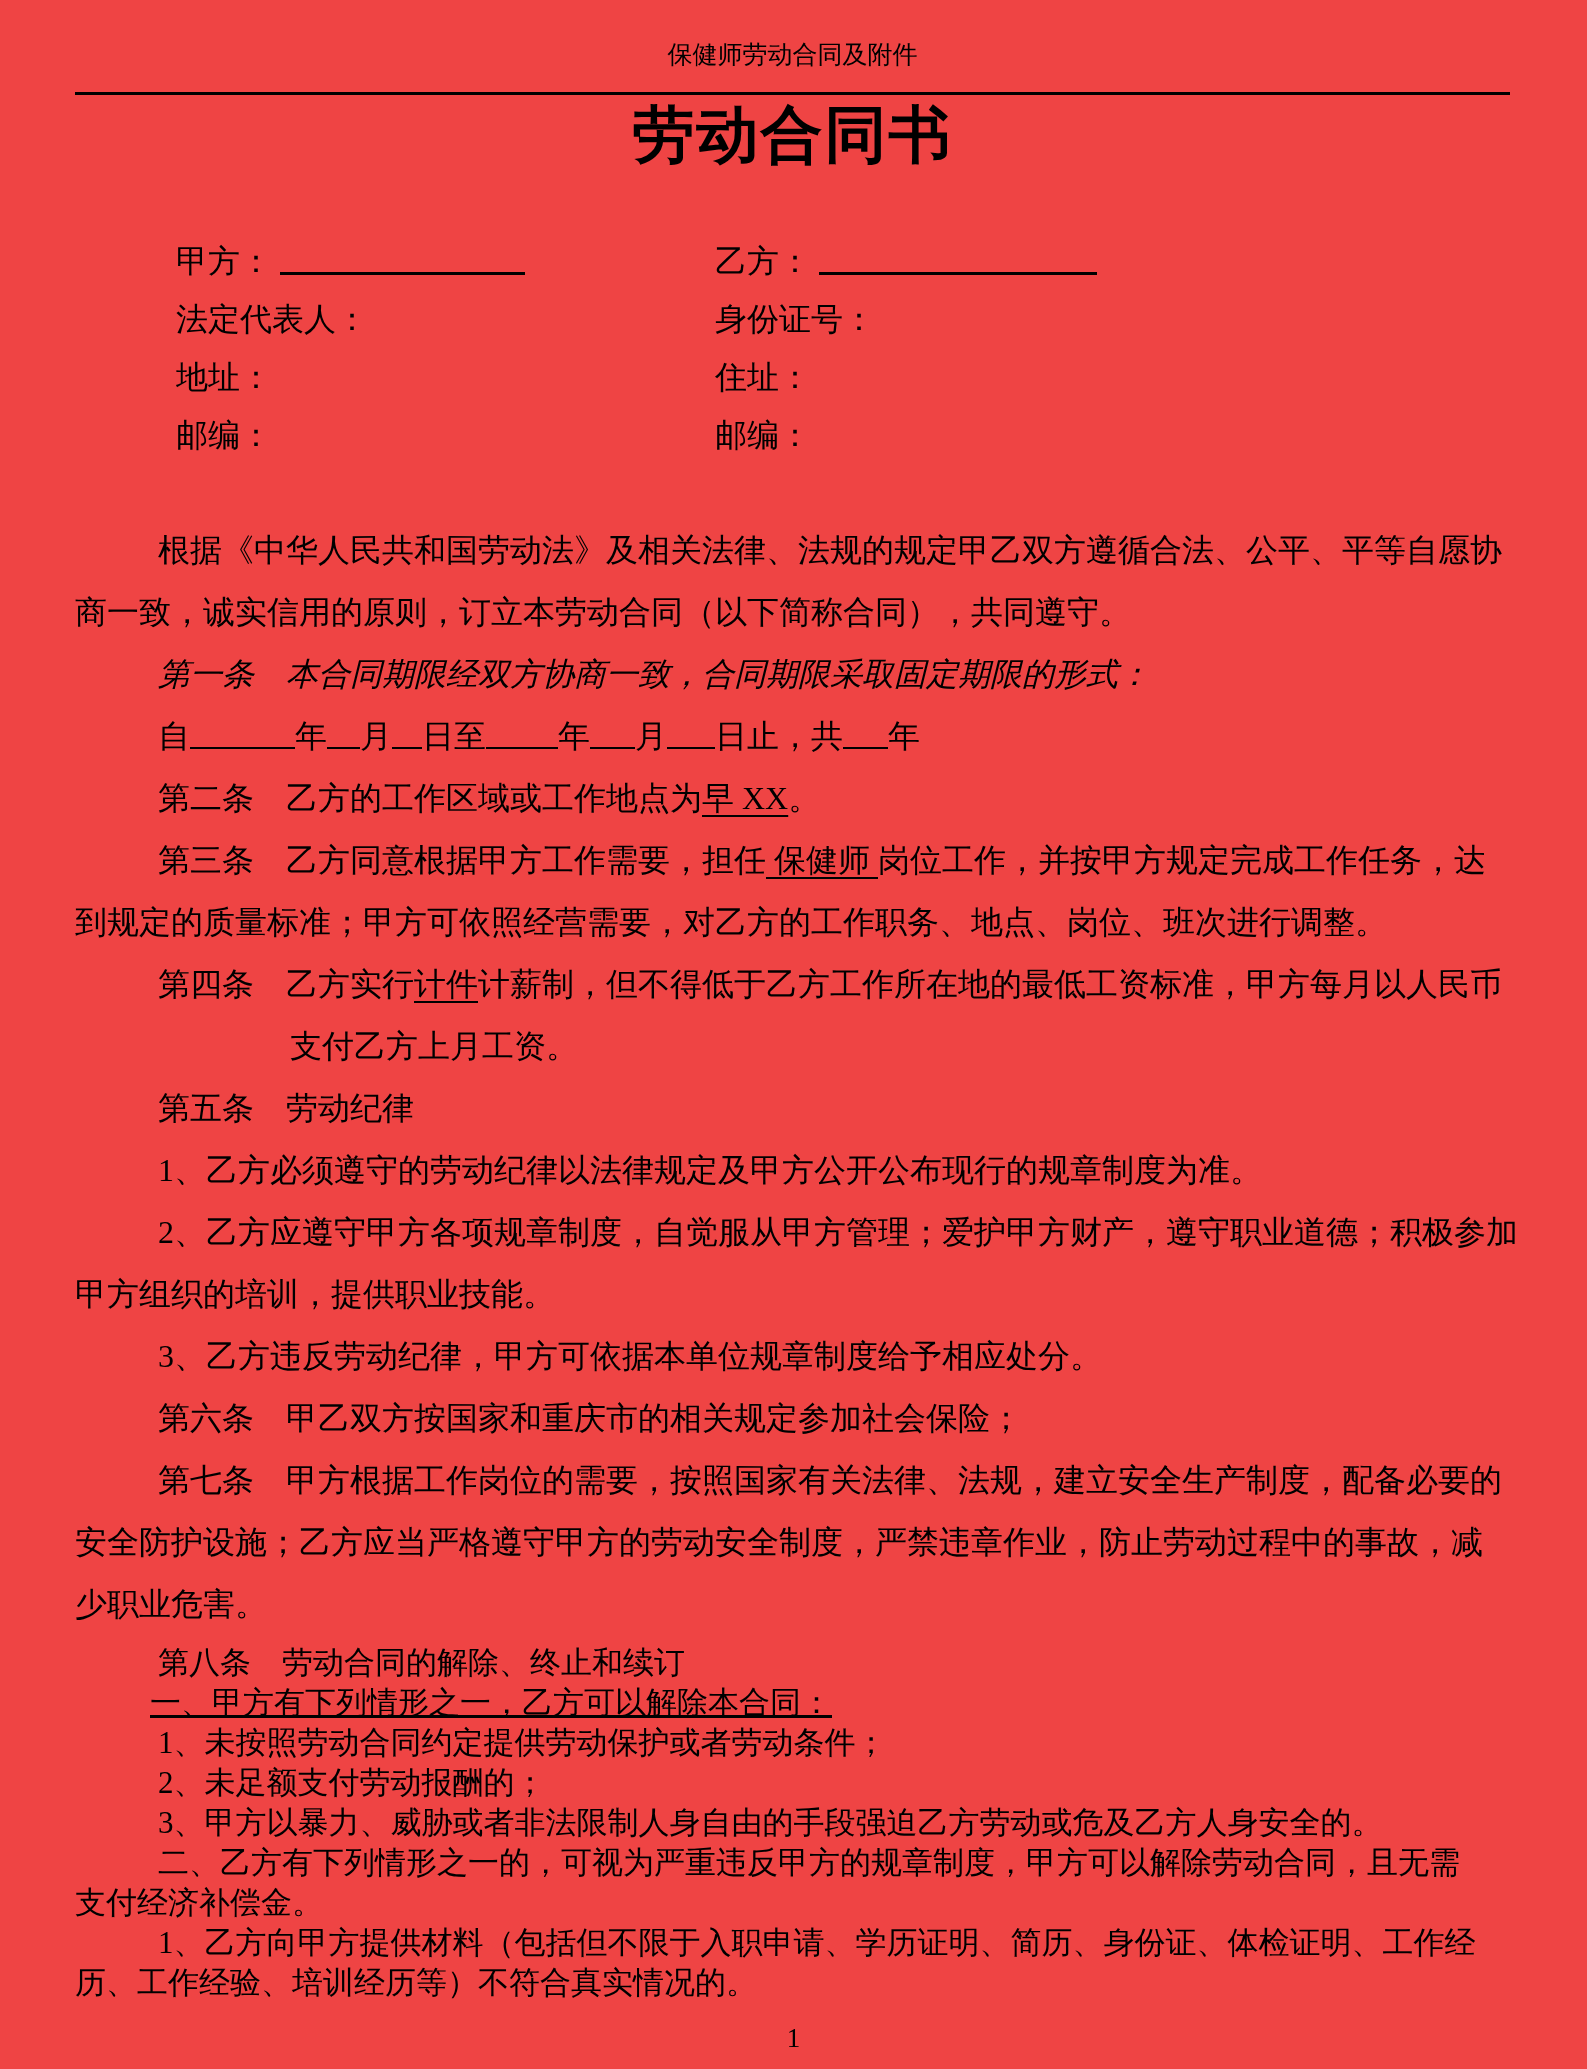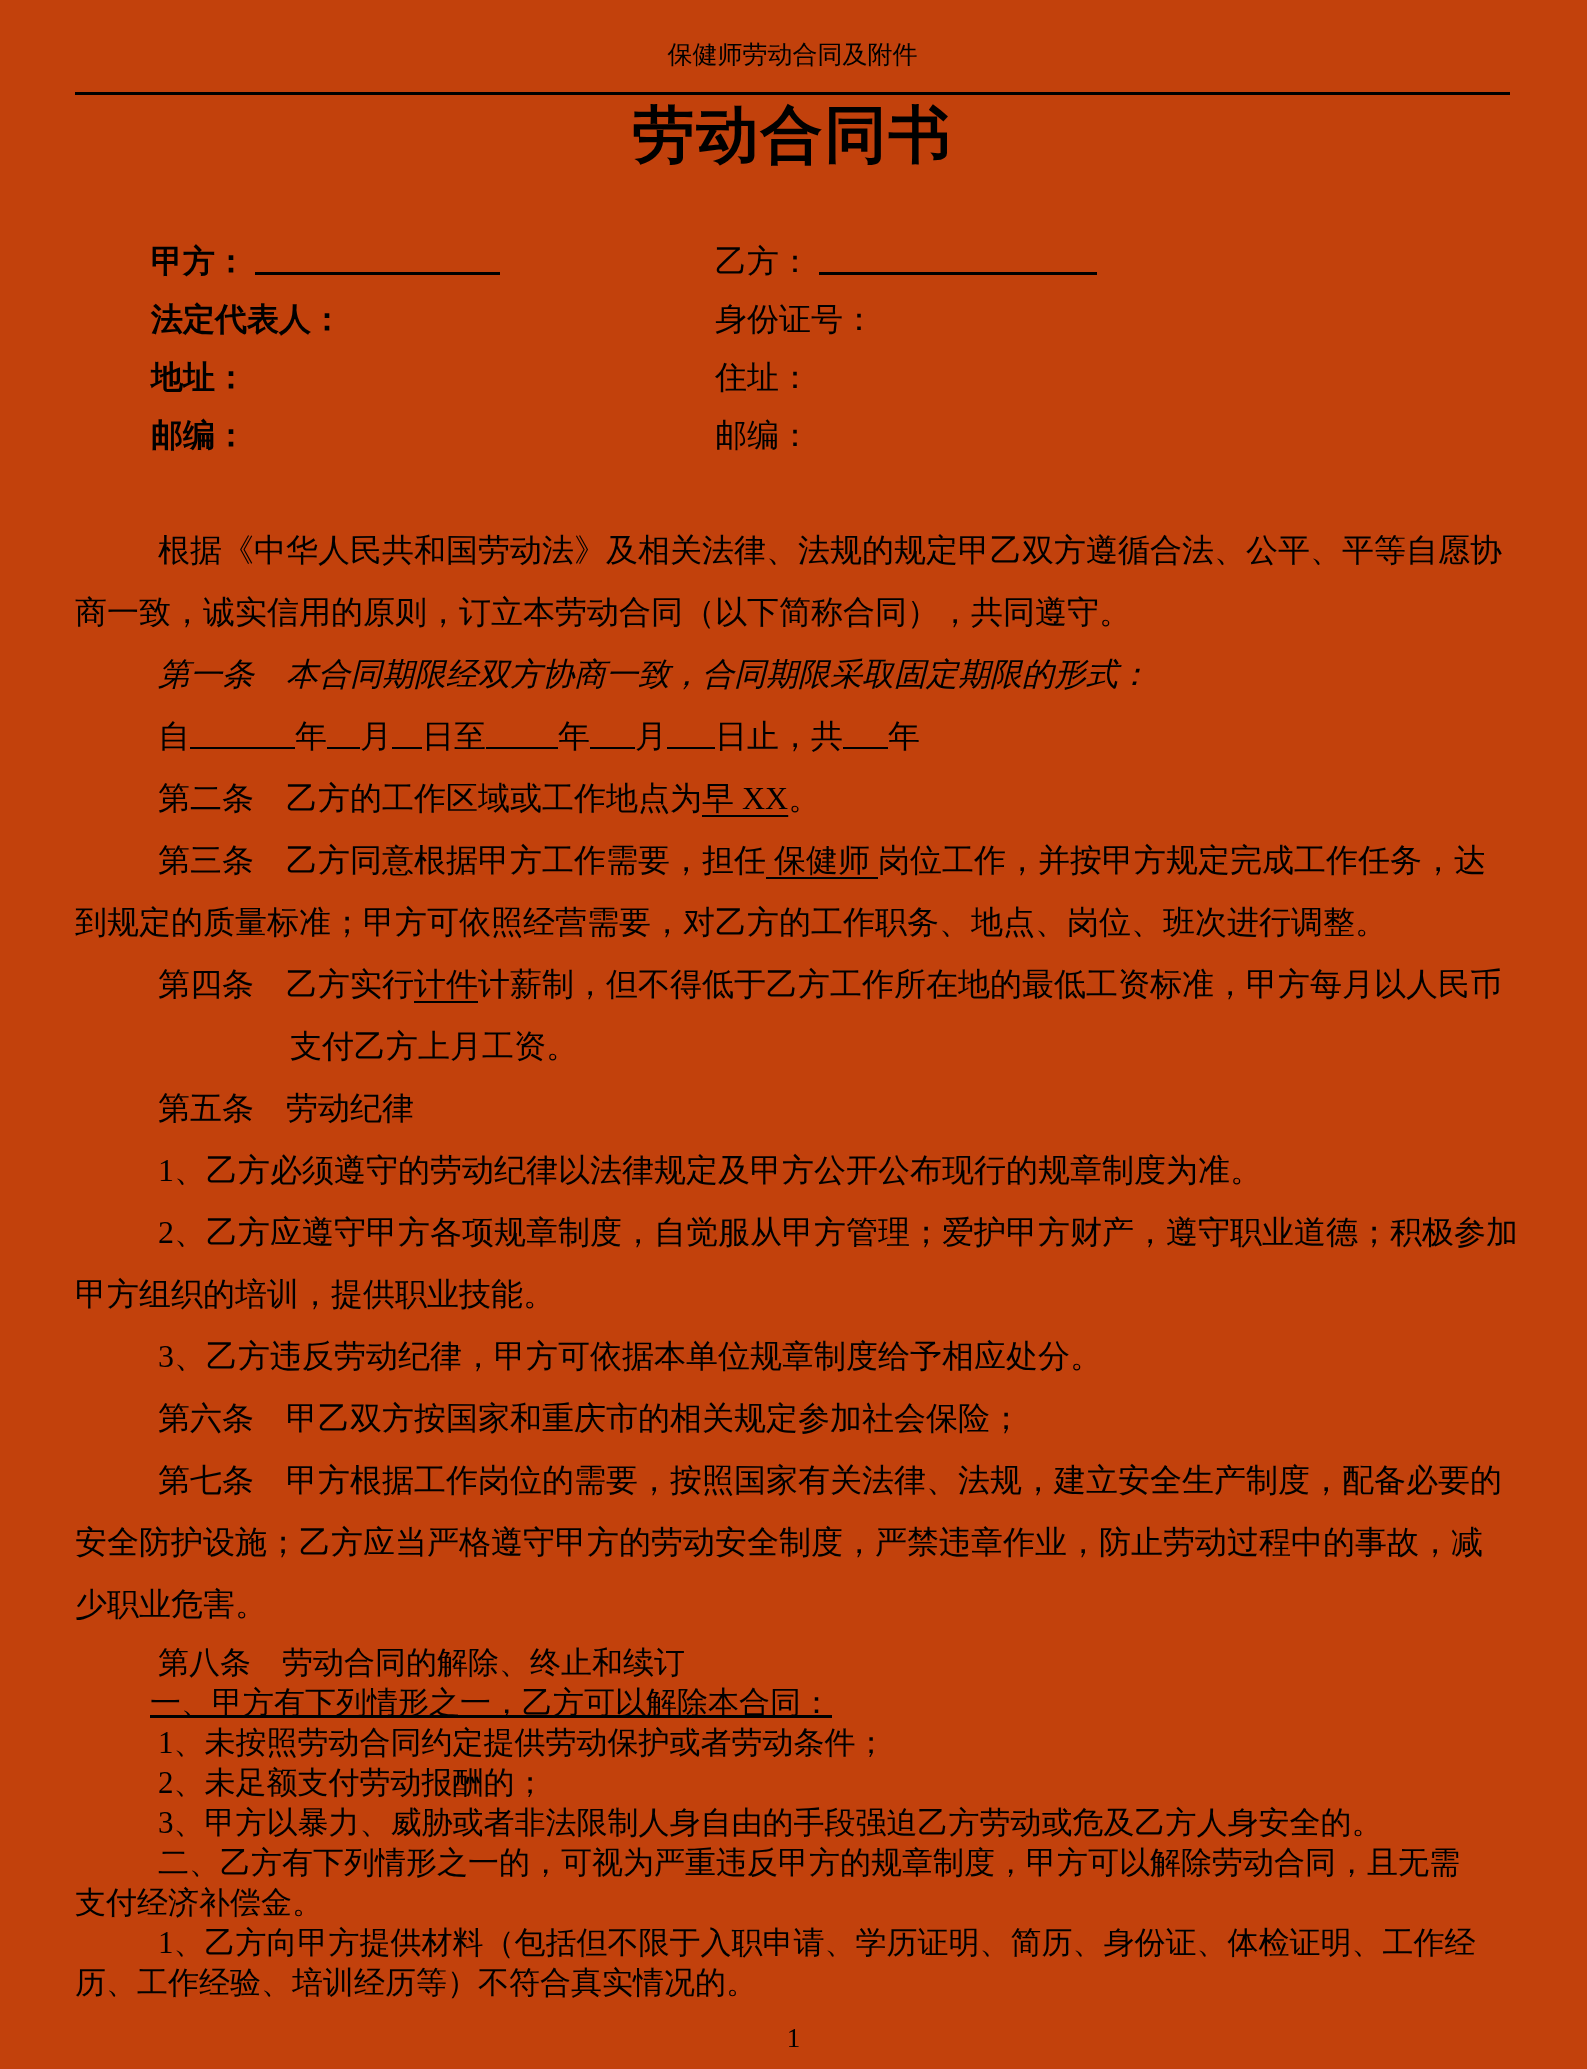--- a/index.html
+++ b/index.html
@@ -1,34 +1,34 @@
 <!DOCTYPE html>
 <html lang="zh"><head>
 <meta charset="utf-8">
 <style>
   html,body{margin:0;padding:0;background:#888;}
   .page{
-    width:1587px;height:2069px;background:#c2410c;color:#000;
+    width:1587px;height:2069px;background:#ef4444;color:#000;
     position:relative;margin:0 auto;overflow:hidden;
     font-family:"Liberation Serif","DejaVu Serif",serif;
   }
   .content{padding:0 77px 0 75px;}
   .running-head{
     padding-top:40px;text-align:center;font-size:25px;line-height:30px;
     font-family:"Liberation Serif","DejaVu Serif",serif;
   }
   .head-rule{margin-top:22px;border-bottom:3px solid #000;height:0;}
   .doc-title{
     margin-top:10px;text-align:center;font-size:62px;line-height:70px;
     font-weight:bold;letter-spacing:2px;
     font-family:Liberation Mono, monospace;
   }
   .parties{margin-top:68px;font-size:32px;}
   .party-row{position:relative;line-height:36px;height:36px;margin-bottom:22px;}
-  .party-left{position:absolute;left:76px;top:0;white-space:nowrap;font-weight:bold;}
+  .party-left{position:absolute;left:101px;top:0;white-space:nowrap;}
   .party-right{position:absolute;left:640px;top:0;white-space:nowrap;}
   .blank{
     display:inline-block;border-bottom:3px solid #000;height:6px;
     position:relative;top:3px;
   }
   .blank.thin{border-bottom-width:2px;height:4px;top:2px;}
   .contract-body{margin-top:66px;font-size:32px;}
   .section .line{white-space:nowrap;}
   .section.wide .line{line-height:62px;height:62px;}
   .section.tight{margin-top:8px;font-size:31px;}

